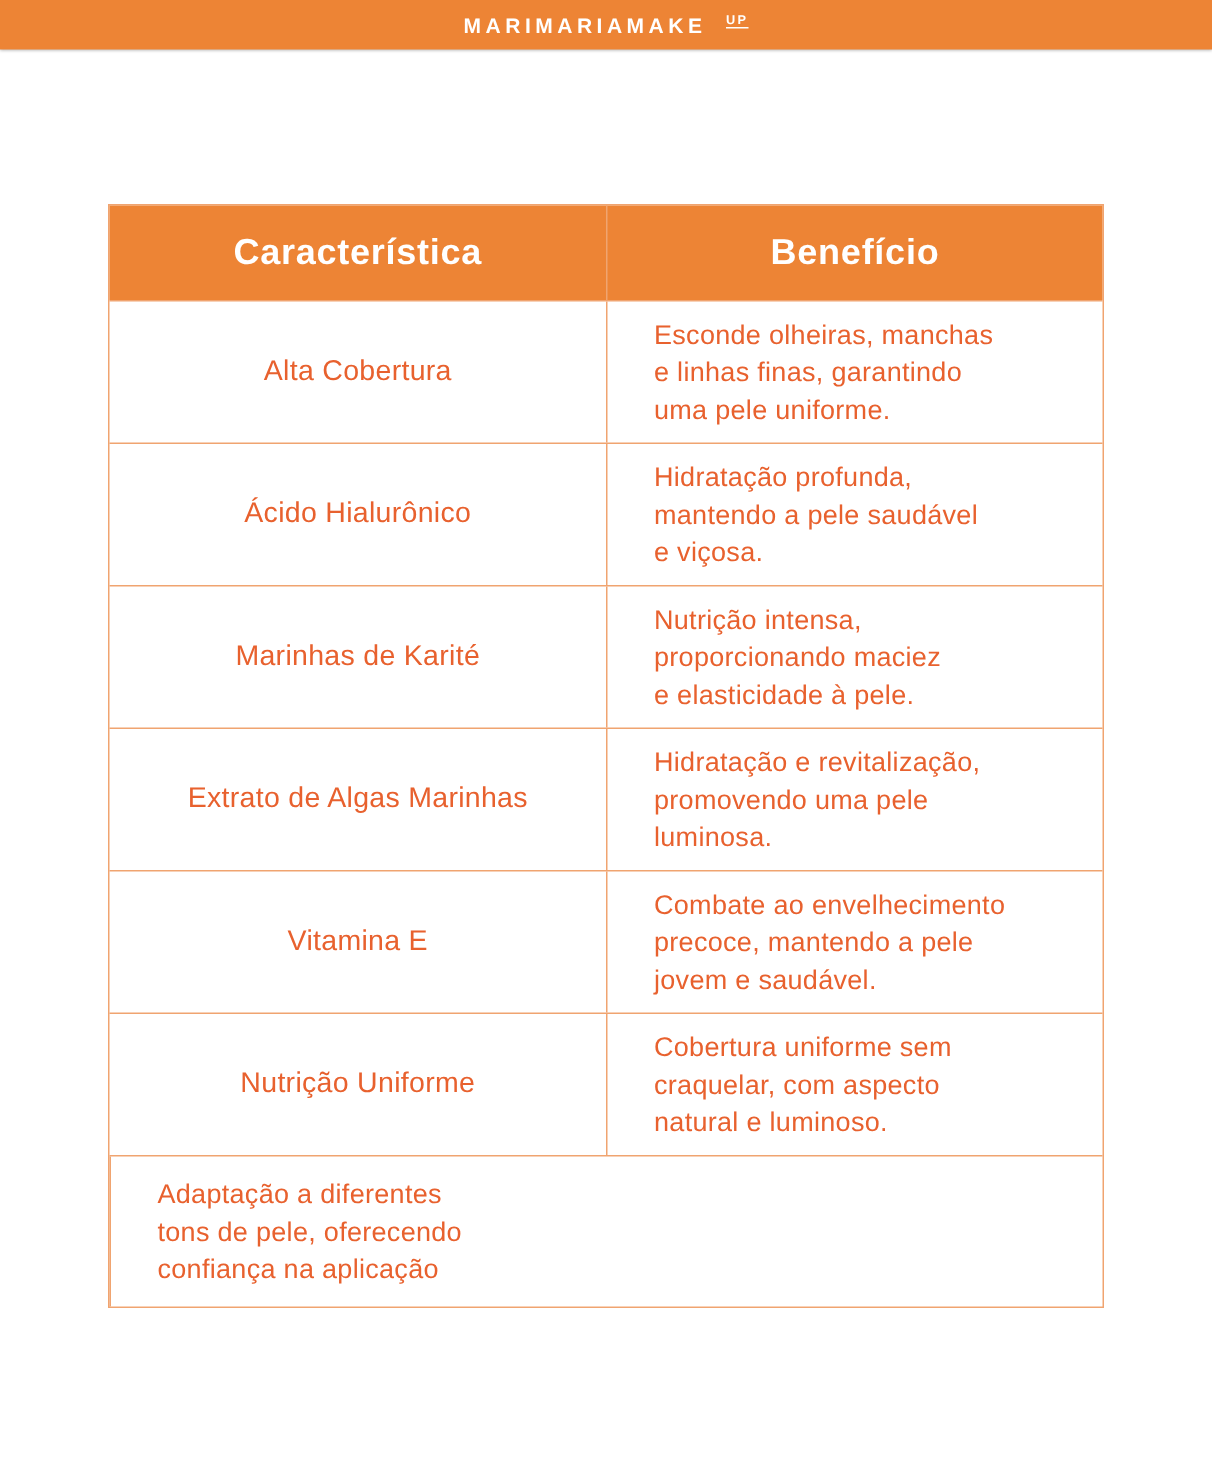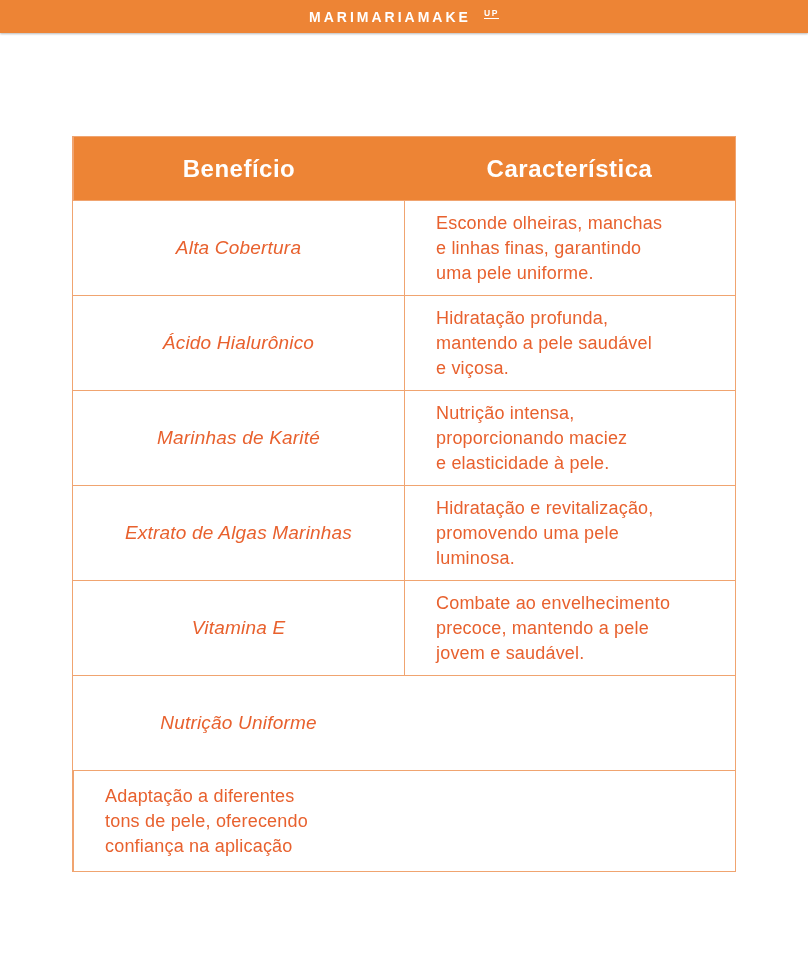--- a/index.html
+++ b/index.html
@@ -70,21 +70,20 @@
     border-top: 1px solid var(--table-border);
   }
   .row:last-child { height: 101px; }
   .cell-feature {
     display: flex; align-items: center; justify-content: center;
     text-align: right;
     color: var(--text-orange);
     font-size: 19px;
     letter-spacing: 0.2px;
     padding: 0 8px;
-    font-style: italic;
   }
   .cell-benefit {
     display: flex; align-items: center;
     color: var(--text-orange);
     font-size: 18px;
     line-height: 25px;
     letter-spacing: 0.2px;
     padding-left: 31px;
     padding-right: 8px;
     white-space: pre-line;
@@ -97,22 +96,22 @@
 <header class="band">
   <div class="logo">
     <span>MARIMARIAMAKE</span>
       <span class="sup">UP</span>
   </div>
 </header>
 
 <main>
   <section class="fb-table">
     <div class="thead">
+      <div class="th">Característica</div>
       <div class="th th-right">Benefício</div>
-      <div class="th">Característica</div>
     </div>
     <div>
   <div class="row">
     <div class="cell-feature">Alta Cobertura</div>
     <div class="cell-benefit">Esconde olheiras, manchas
 e linhas finas, garantindo
 uma pele uniforme.</div>
   </div>
 
   <div class="row">
@@ -138,20 +137,23 @@
 
   <div class="row">
     <div class="cell-feature">Vitamina E</div>
     <div class="cell-benefit">Combate ao envelhecimento
 precoce, mantendo a pele
 jovem e saudável.</div>
   </div>
 
   <div class="row">
     <div class="cell-feature">Nutrição Uniforme</div>
+    <div class="cell-benefit">Cobertura uniforme sem
+craquelar, com aspecto
+natural e luminoso.</div>
   </div>
 
   <div class="row">
     <div class="cell-benefit">Adaptação a diferentes
 tons de pele, oferecendo
 confiança na aplicação</div>
   </div>
 </div>
   </section>
 </main>

